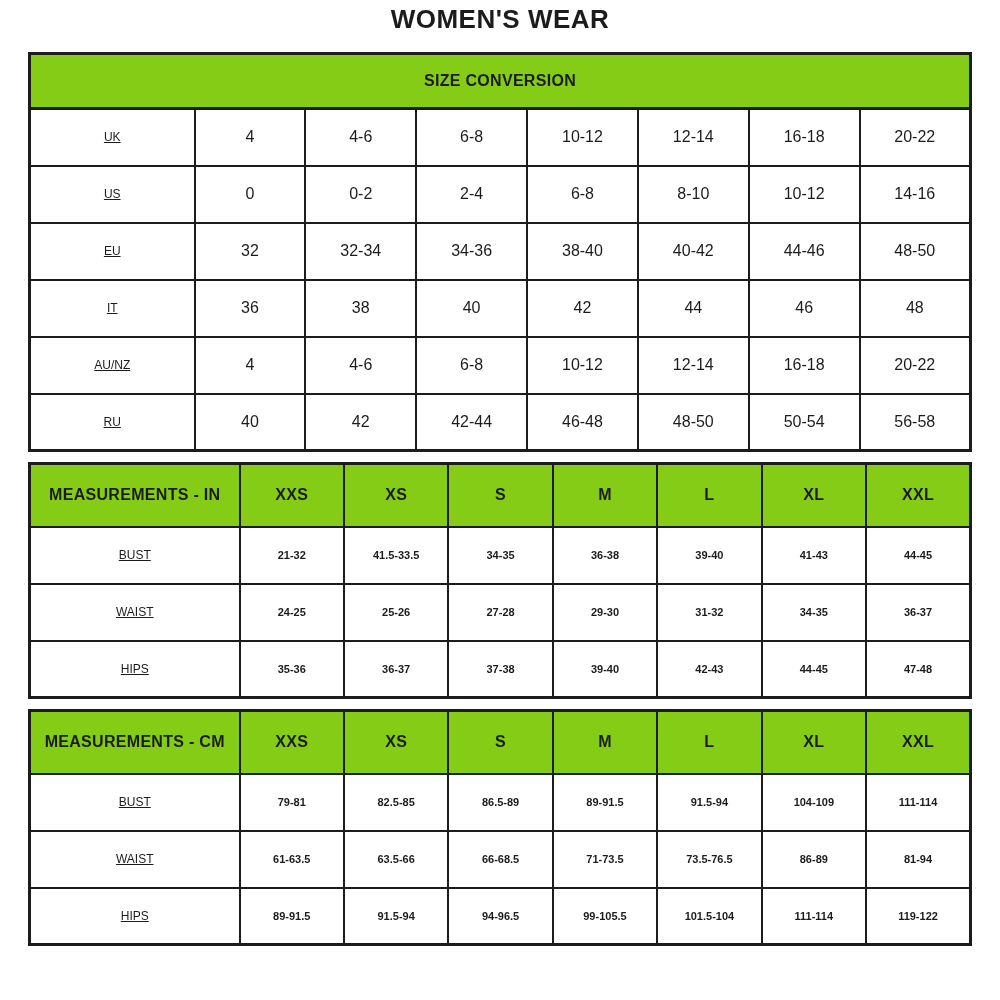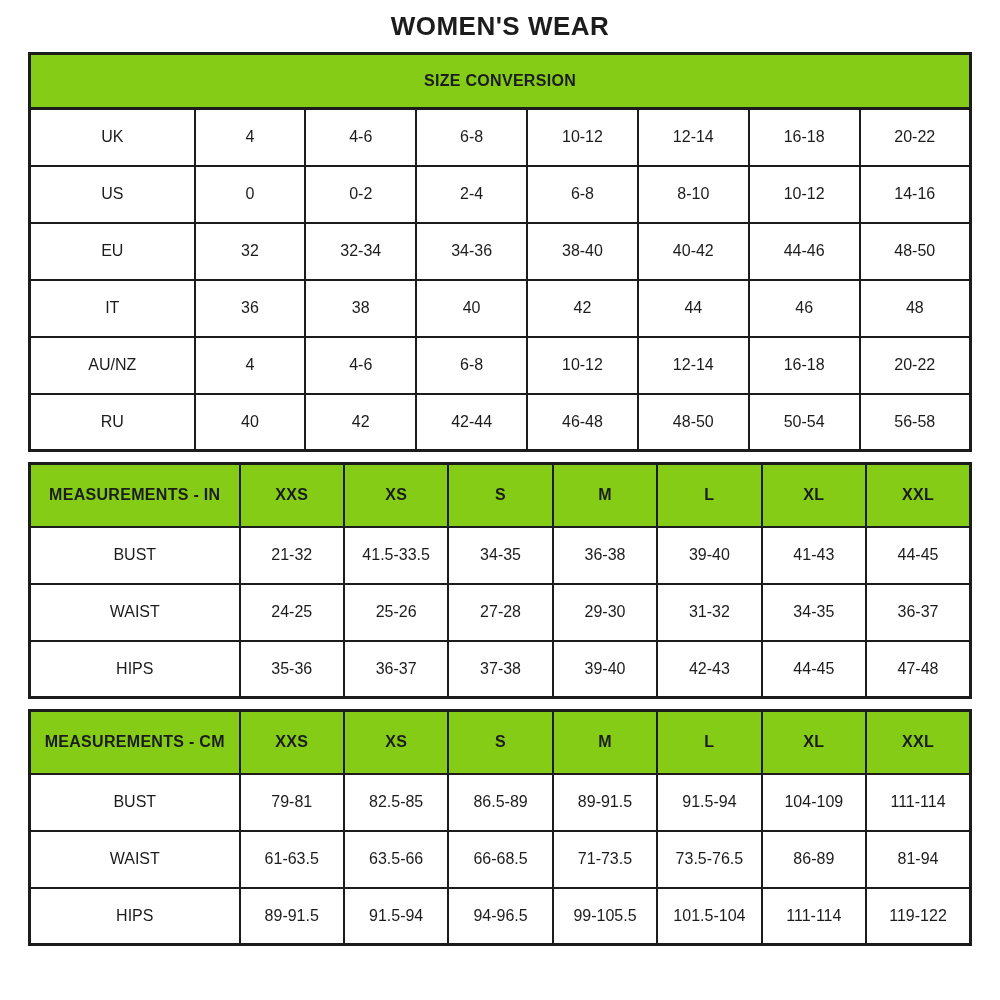--- a/index.html
+++ b/index.html
@@ -9,21 +9,21 @@
     height: 1000px;
     font-family: "Liberation Sans", "DejaVu Sans", sans-serif;
     color: #1c1c1c;
     overflow: hidden;
   }
   .page-title {
     text-align: center;
     font-size: 26px;
     font-weight: 700;
     letter-spacing: 0.5px;
-    padding-top: 11px;
+    padding-top: 4px;
     height: 52px;
   }
   table {
     width: 944px;
     margin: 0 auto;
     border-collapse: collapse;
     table-layout: fixed;
     border: 3px solid #1c1c1c;
   }
   table.gap { margin-top: 10px; }
@@ -40,22 +40,22 @@
   .hdr td {
     background: #84cc16;
     font-weight: 700;
     letter-spacing: 0.3px;
   }
   .t1 .hdr td { border-bottom: 3px solid #1c1c1c; }
   .t1 td { height: 57px; }
   .t1 .hdr td { height: 55px; font-size: 16px; }
   .t2 td, .t3 td { height: 57px; }
   .t2 .hdr td, .t3 .hdr td { height: 63px; font-size: 16px; }
-  .t2 .val, .t3 .val { font-size: 16px; }
-  .row-label { font-size: 16px; }
+  .t2 .val, .t3 .val { font-size: 11px; font-weight: bold; }
+  .row-label { font-size: 12px; text-decoration: underline; }
 </style>
 </head>
 <body>
 
 <div class="page-title">WOMEN'S WEAR</div>
 
 <table class="t1">
   <colgroup>
     <col style="width:165px">
       <col>

